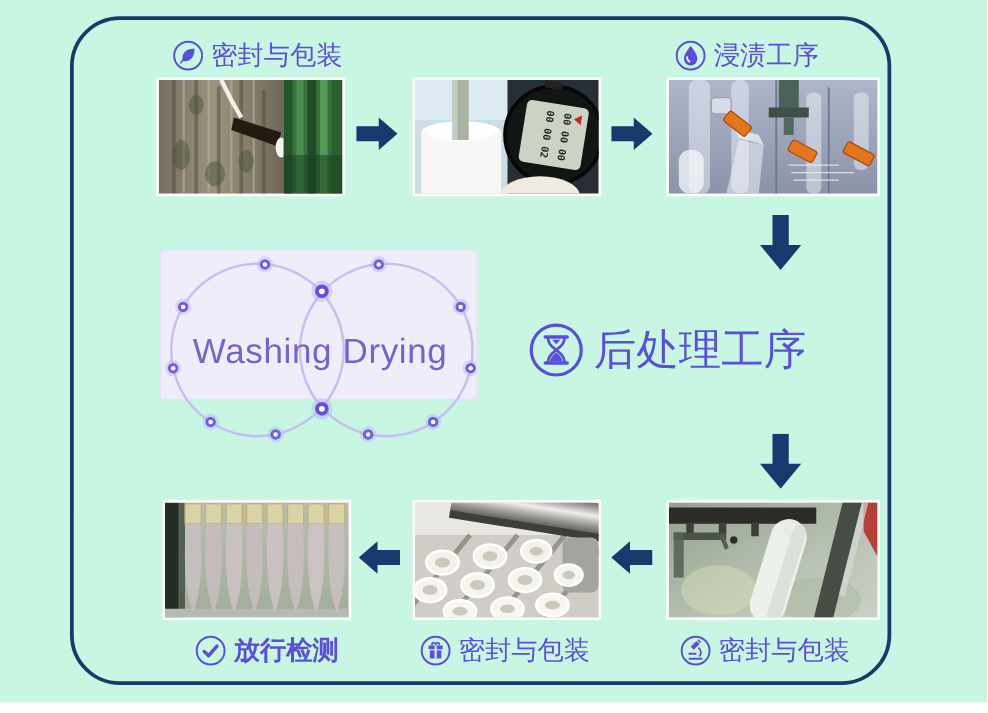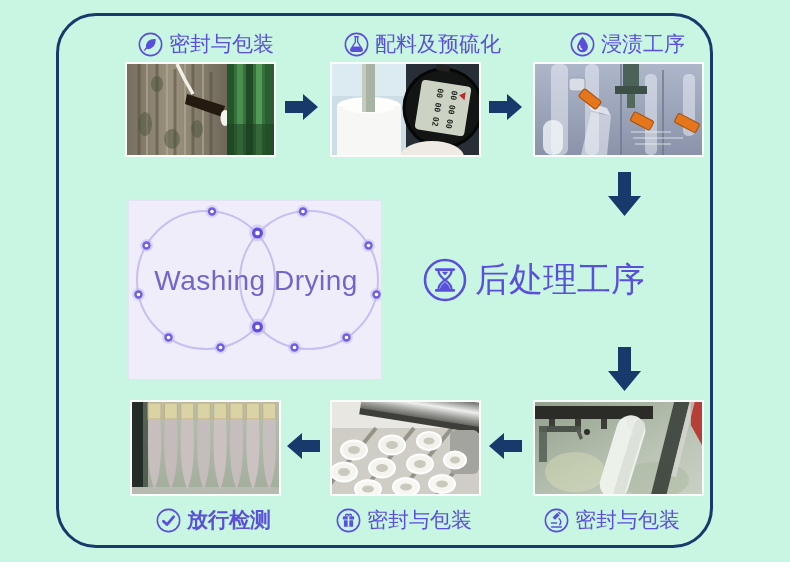--- a/index.html
+++ b/index.html
@@ -19,21 +19,21 @@
   }
   .step-label svg{display:block;}
   .step-label.big{font-size:34px;gap:8px;}
   .photo{
     position:absolute;border:2px solid rgba(255,255,255,0.85);
     box-sizing:content-box;overflow:hidden;background:#dfe5e0;
   }
   .photo svg{display:block;}
   .arrow{position:absolute;}
   .venn-panel{
-    position:absolute;left:128px;top:200px;width:254px;height:180px;
+    position:absolute;left:128px;top:200px;width:254px;height:120px;
     background:#efedfa;border:1px solid #e6e2f6;box-sizing:border-box;
   }
   .venn-text{
     font-family:"Liberation Sans","DejaVu Sans",sans-serif;
     font-weight:300;font-size:28px;fill:#7166cb;letter-spacing:0.5px;
   }
   .lcd-text{
     font-family:"DejaVu Sans Mono","Liberation Mono",monospace;
     font-size:8px;fill:#1d241d;font-weight:bold;
   }
@@ -47,30 +47,22 @@
 
   <div class="step-label" style="left:138px;top:30px;">
     <svg width="25" height="25" viewBox="0 0 24 24">
       <circle cx="12" cy="12" r="10.7" fill="none" stroke="#5a4fdd" stroke-width="1.5"></circle>
       <path d="M16.9,6.7 C11.4,6.1 7.7,9.2 7.6,13.9 C7.5,15.3 8.1,16.3 8.1,16.3 C13.6,17.1 17.3,12.5 16.9,6.7 Z" fill="#5a4fdd"></path>
       <path d="M6.1,17.9 C8.4,14.4 11.2,11.3 14.8,9.2" stroke="#5a4fdd" stroke-width="1.2" fill="none"></path>
     </svg>
     <span>密封与包装</span>
   </div>
 
-  <div class="step-label" style="left:344px;top:30px;">
-    <svg width="25" height="25" viewBox="0 0 24 24">
-      <circle cx="12" cy="12" r="10.7" fill="none" stroke="#5a4fdd" stroke-width="1.5"></circle>
-      <path d="M9.8,4.6 H14.2 M10.9,4.8 V9.6 L6.6,16.4 C6,17.4 6.7,18.6 7.9,18.6 H16.1 C17.3,18.6 18,17.4 17.4,16.4 L13.1,9.6 V4.8" fill="none" stroke="#5a4fdd" stroke-width="1.3"></path>
-      <path d="M8.3,13.8 H15.7 L17.3,16.4 C17.9,17.4 17.2,18.5 16.1,18.5 H7.9 C6.8,18.5 6.1,17.4 6.7,16.4 Z" fill="#5a4fdd"></path>
-    </svg>
-    <span>配料及预硫化</span>
-  </div>
-
-  <div class="step-label" style="left:570px;top:30px;font-family:Liberation Mono, monospace;">
+
+  <div class="step-label" style="left:540px;top:30px;font-family:Liberation Mono, monospace;">
     <svg width="25" height="25" viewBox="0 0 24 24">
       <circle cx="12" cy="12" r="10.7" fill="none" stroke="#5a4fdd" stroke-width="1.5"></circle>
       <path d="M12,4.6 C12,4.6 6.8,10.6 6.8,14.3 A5.2,5.2 0 0 0 17.2,14.3 C17.2,10.6 12,4.6 12,4.6 Z" fill="#5a4fdd"></path>
       <path d="M9.3,13 A3.6,3.6 0 0 0 11.2,16.7" stroke="#ffffff" stroke-width="1.2" fill="none" stroke-linecap="round"></path>
     </svg>
     <span>浸渍工序</span>
   </div>
 
   <div class="photo" style="left:125px;top:62px;width:147px;height:91px;">
     <svg width="147" height="91" viewBox="0 0 147 91">

